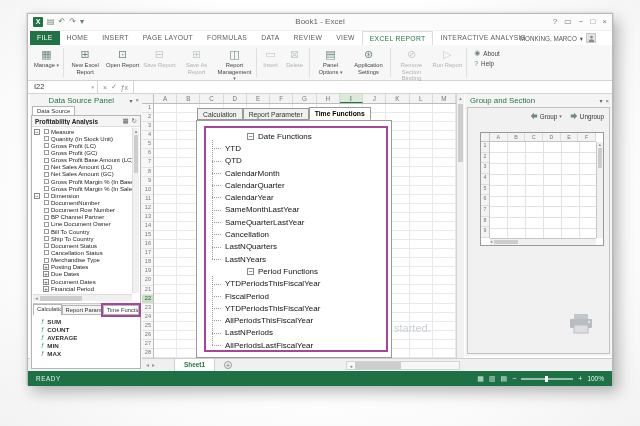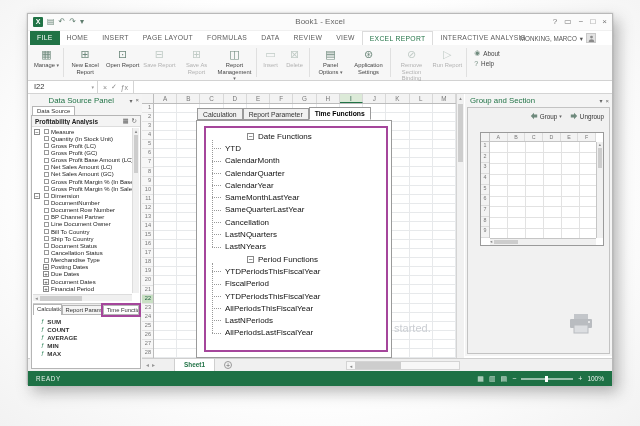--- a/index.html
+++ b/index.html
@@ -572,20 +572,23 @@
           <div class="ov-tree" id="ovTree">
               <div class="ov-parent">
                 <span class="ov-toggle">−</span>
                 <span class="ov-plabel">Date Functions</span>
               </div>
               <div class="ov-kids">
                 <div class="ov-kid">
                   <span class="ov-klabel">YTD</span>
                 </div>
                 <div class="ov-kid">
+                  <span class="ov-klabel">QTD</span>
+                </div>
+                <div class="ov-kid">
                   <span class="ov-klabel">CalendarMonth</span>
                 </div>
                 <div class="ov-kid">
                   <span class="ov-klabel">CalendarQuarter</span>
                 </div>
                 <div class="ov-kid">
                   <span class="ov-klabel">CalendarYear</span>
                 </div>
                 <div class="ov-kid">
                   <span class="ov-klabel">SameMonthLastYear</span>

